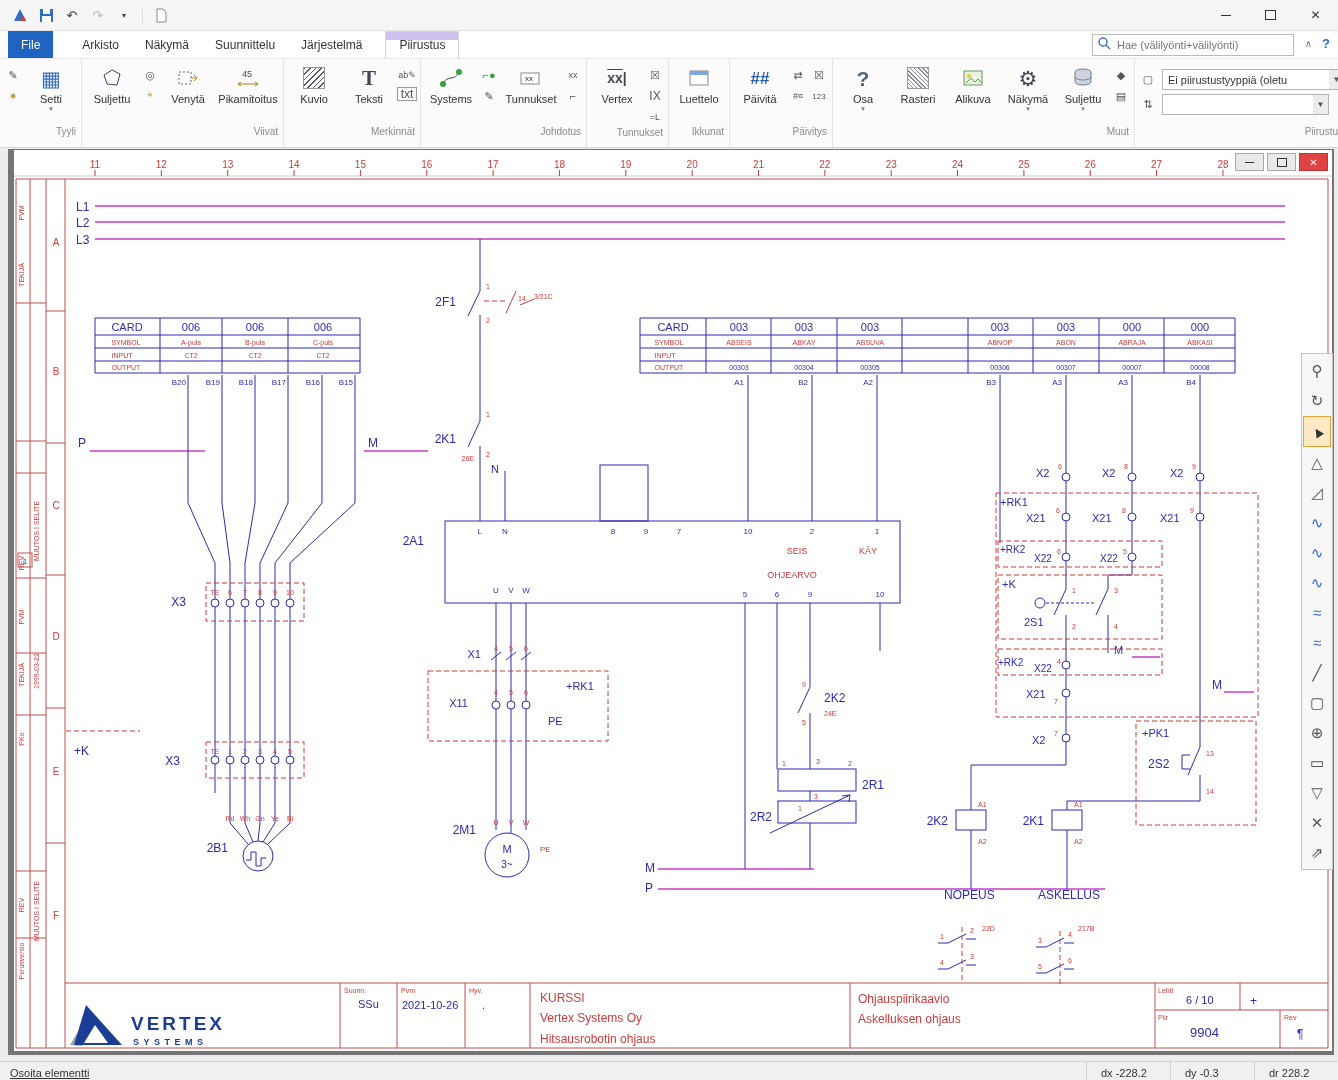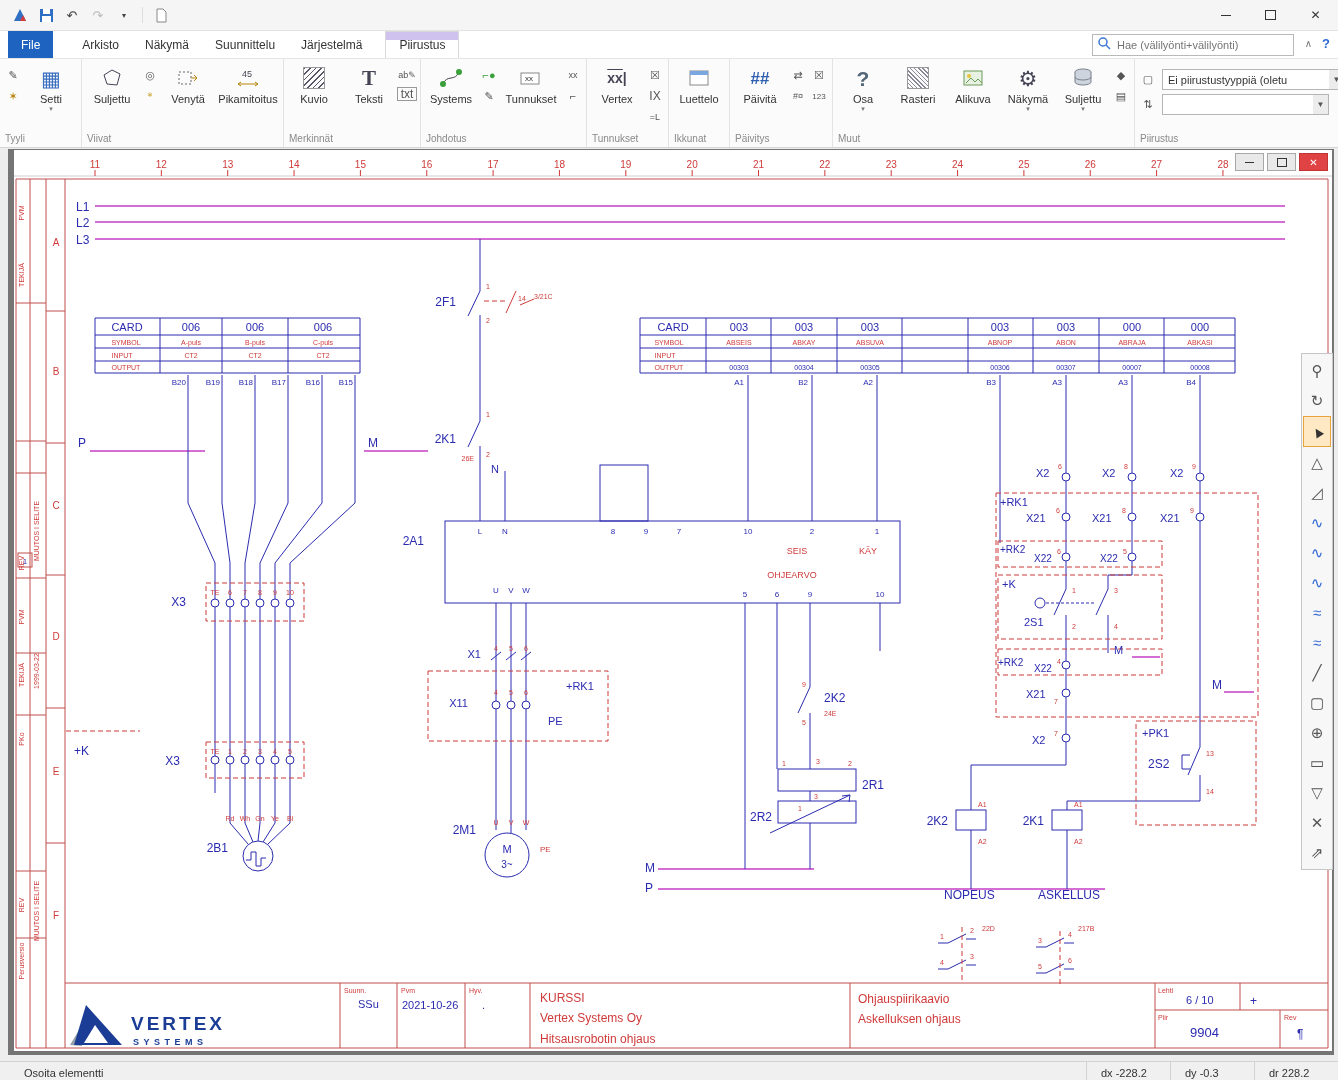--- a/index.html
+++ b/index.html
@@ -21,21 +21,21 @@
   .mtab{padding:0 13px;display:flex;align-items:center;font-size:12px;color:#333;}
   .mtab.active{margin-left:10px;background:linear-gradient(#cfc2ee 0,#cfc2ee 8px,#fff 8px);border:1px solid #d8d8d8;border-bottom:none;}
   .searchbox{position:absolute;right:44px;top:3px;width:192px;height:20px;border:1px solid #b9b9b9;background:#fff;display:flex;align-items:center;padding:0 4px;gap:4px;}
   .searchbox input{border:none;outline:none;flex:1;font-size:11px;color:#555;font-family:"Liberation Sans",sans-serif;background:transparent;}
   .collapse-ic{position:absolute;right:26px;top:7px;font-size:10px;color:#777;}
   .help-ic{position:absolute;right:8px;top:5px;font-size:13px;font-weight:bold;color:#2b6cd4;}
   
   .ribbon{height:88px;background:#fbfbfb;border-bottom:1px solid #d6d6d6;display:flex;}
   .rgroup{flex:0 0 auto;display:flex;flex-direction:column;border-right:1px solid #e3e3e3;padding:2px 3px 0;}
   .rbody{flex:1;display:flex;align-items:flex-start;gap:1px;}
-  .rlabel{font-size:10px;color:#8a8a8a;text-align:left;padding:1px 2px 3px;}
+  .rlabel{font-size:10px;color:#8a8a8a;text-align:right;padding:1px 2px 10px;}
   .bigbtn{display:flex;flex-direction:column;align-items:center;width:52px;padding:2px 1px 0;font-size:11px;color:#333;line-height:13px;text-align:center;}
   .bigbtn .bicon{height:30px;display:flex;align-items:center;justify-content:center;font-size:21px;color:#445;}
   .caret{font-size:7px;color:#777;line-height:6px;}
   .smallcol{display:flex;flex-direction:column;gap:3px;padding-top:5px;}
   .smallbtn{width:20px;height:18px;font-size:11px;display:flex;align-items:center;justify-content:center;color:#555;}
   .hatch{width:20px;height:20px;border:1px solid #999;background:repeating-linear-gradient(135deg,#556 0 1px,transparent 1px 4px);}
   .rastr{width:20px;height:20px;border:1px solid #999;background:repeating-linear-gradient(45deg,#889 0 1px,transparent 1px 3px);}
   .tserif{font-family:"Liberation Serif",serif;font-weight:bold;font-size:24px;color:#222;}
   .combo{width:176px;height:19px;border:1px solid #b5b5b5;background:#fff;font-size:11px;display:flex;align-items:center;padding:0 0 0 5px;color:#333;}
   .combo .arr{margin-left:auto;width:15px;height:100%;background:#ececec;display:flex;align-items:center;justify-content:center;font-size:8px;color:#555;}
@@ -60,21 +60,21 @@
   .mdibtn.close{background:#e04343;border-color:#c23434;color:#fff;}
   .mline{width:9px;height:1px;background:#333;}
   .msq{width:8px;height:7px;border:1px solid #333;}
   .palette{position:absolute;top:205px;right:5px;width:30px;background:#f7f7f7;border:1px solid #c6c6c6;display:flex;flex-direction:column;align-items:center;padding:2px 0;gap:1px;}
   .pbtn{width:26px;height:29px;display:flex;align-items:center;justify-content:center;font-size:15px;color:#555;}
   .pbtn .blue{color:#3a6fd8;}
   .pbtn .cursor{display:inline-block;transform:rotate(-32deg);color:#333;}
   .pbtn.active{background:#ffe9c5;border:1px solid #e8a33d;}
   
   .statusbar{height:21px;background:#f0f0f0;border-top:1px solid #d2d2d2;display:flex;align-items:center;font-size:11px;color:#333;}
-  .statusbar .msg{padding-left:24px;}
+  .statusbar .msg{padding-left:10px;text-decoration:underline;}
   .statusbar .cells{margin-left:auto;display:flex;height:100%;}
   .scell{display:flex;align-items:center;padding:0 14px;border-left:1px solid #d2d2d2;min-width:55px;}
 </style>
 </head>
 <body>
 
 <div class="titlebar">
   <div class="qa">
     <span class="qbtn">
       <svg width="16" height="16">

